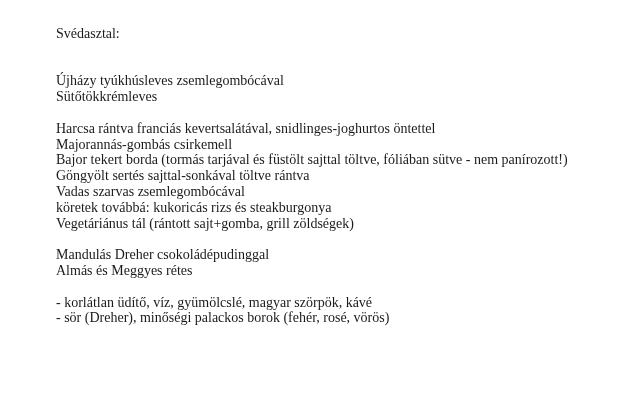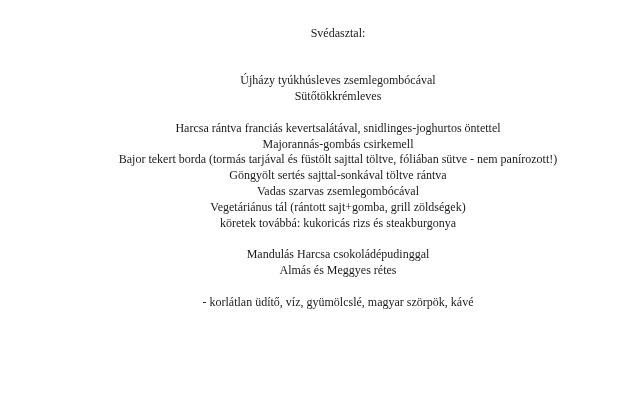--- a/index.html
+++ b/index.html
@@ -18,24 +18,23 @@
   }
   #page {
     position: relative;
     width: 640px;
     height: 400px;
     background: #ffffff;
     box-sizing: border-box;
     padding: 26px 20px 20px 56px;
   }
   .doc {
-    font-size: 12px;
+    font-size: 14px;
     line-height: 15.8px;
     white-space: nowrap;
-    text-align: center;
   }
   .block {
     margin: 0;
     padding: 0;
   }
   .line {
     margin: 0;
     padding: 0;
     height: 15.8px;
     white-space: pre;
@@ -60,26 +59,27 @@
         <div class="line">Újházy tyúkhúsleves zsemlegombócával</div>
         <div class="line">Sütőtökkrémleves</div>
       </div>
       <div class="spacer"></div>
       <div class="block">
         <div class="line">Harcsa rántva franciás kevertsalátával, snidlinges-joghurtos öntettel</div>
         <div class="line">Majorannás-gombás csirkemell</div>
         <div class="line">Bajor tekert borda (tormás tarjával és füstölt sajttal töltve, fóliában sütve - nem panírozott!)</div>
         <div class="line">Göngyölt sertés sajttal-sonkával töltve rántva</div>
         <div class="line">Vadas szarvas zsemlegombócával</div>
+        <div class="line">köretek továbbá: kukoricás rizs és steakburgonya</div>
         <div class="line">Vegetáriánus tál (rántott sajt+gomba, grill zöldségek)</div>
-        <div class="line">köretek továbbá: kukoricás rizs és steakburgonya</div>
       </div>
       <div class="spacer"></div>
       <div class="block">
-        <div class="line">Mandulás Harcsa csokoládépudinggal</div>
+        <div class="line">Mandulás Dreher csokoládépudinggal</div>
         <div class="line">Almás és Meggyes rétes</div>
       </div>
       <div class="spacer"></div>
       <div class="block">
         <div class="line">- korlátlan üdítő, víz, gyümölcslé, magyar szörpök, kávé</div>
+        <div class="line">- sör (Dreher), minőségi palackos borok (fehér, rosé, vörös)</div>
       </div>
     </div>
 </div>
 
 </body></html>

